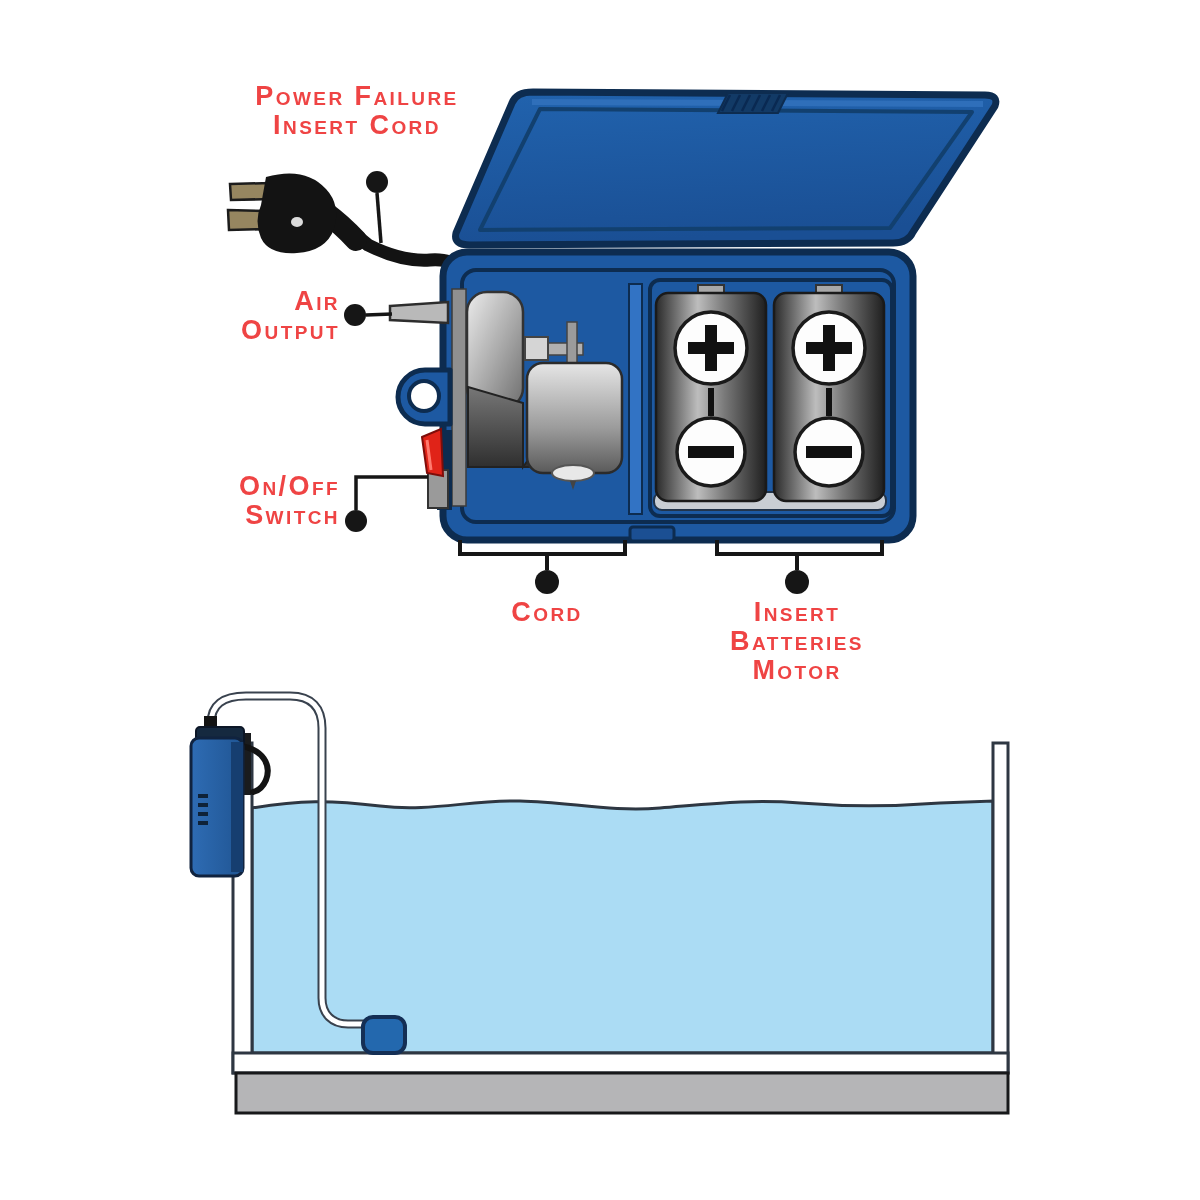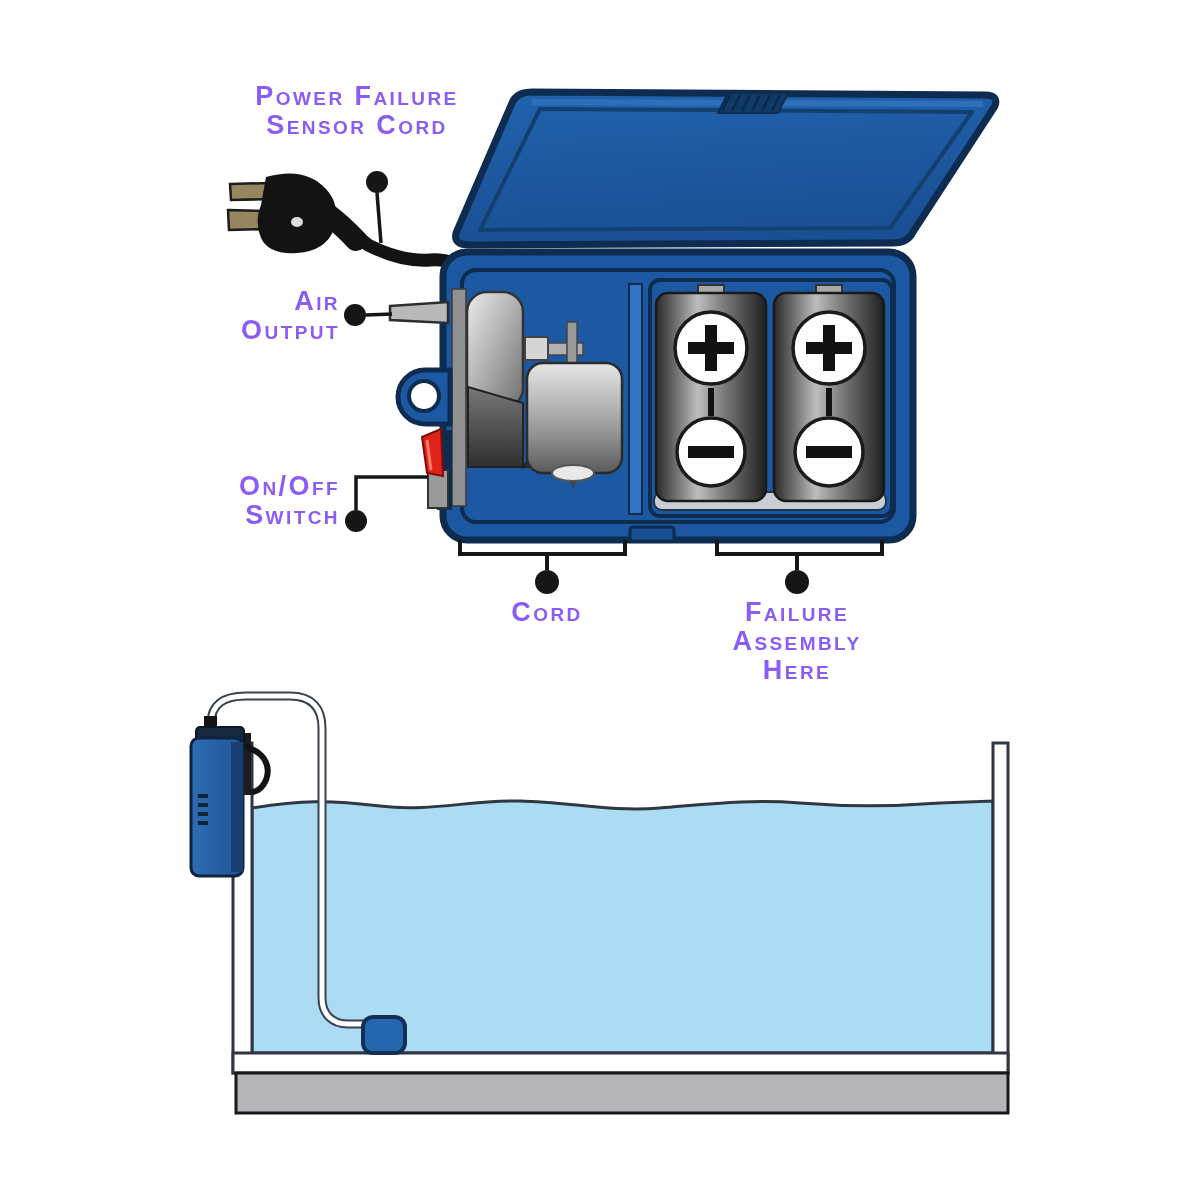--- a/index.html
+++ b/index.html
@@ -2,21 +2,21 @@
 <html><head>
 <meta charset="utf-8">
 <style>
   html,body{margin:0;padding:0;background:#ffffff;}
   #stage{
     position:relative;width:1200px;height:1200px;background:#ffffff;
     font-family:"Liberation Sans", sans-serif;overflow:hidden;
   }
   #art{position:absolute;left:0;top:0;}
   .callout{
-    position:absolute;color:#8b5cf6;font-variant:small-caps;
+    position:absolute;color:#ef4444;font-variant:small-caps;
     font-weight:700;font-size:27px;line-height:29px;letter-spacing:.09em;
   }
   .callout.center{text-align:center;}
   .callout.right{text-align:right;}
   .callout .ln{display:block;}
 </style>
 </head>
 <body>
 
 <div id="stage">
@@ -191,36 +191,36 @@
       <rect x="198" y="794" width="10" height="4" fill="#0e2238"></rect>
       <rect x="198" y="803" width="10" height="4" fill="#0e2238"></rect>
       <rect x="198" y="812" width="10" height="4" fill="#0e2238"></rect>
       <rect x="198" y="821" width="10" height="4" fill="#0e2238"></rect>
     </g>
   </g>
 </svg>
 
 <div class="callout center" style="left:197px;top:82px;width:320px;">
   <span class="ln">Power Failure</span>
-  <span class="ln">Sensor Cord</span>
+  <span class="ln">Insert Cord</span>
 </div>
 
 <div class="callout right" style="left:140px;top:472px;width:200px;">
   <span class="ln">On/Off</span>
   <span class="ln">Switch</span>
 </div>
 
 <div class="callout right" style="left:140px;top:287px;width:200px;">
   <span class="ln">Air</span>
   <span class="ln">Output</span>
 </div>
 
 <div class="callout center" style="left:427px;top:598px;width:240px;">
   <span class="ln">Cord</span>
 </div>
 
 <div class="callout center" style="left:677px;top:598px;width:240px;">
-  <span class="ln">Failure</span>
-  <span class="ln">Assembly</span>
-  <span class="ln">Here</span>
+  <span class="ln">Insert</span>
+  <span class="ln">Batteries</span>
+  <span class="ln">Motor</span>
 </div>
 
 </div>
 
 </body></html>

